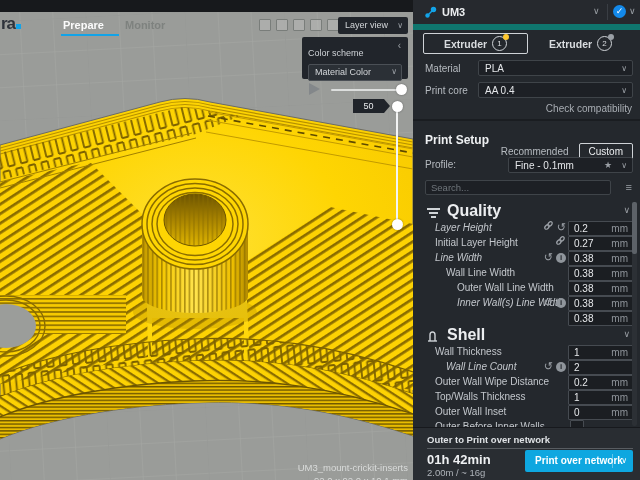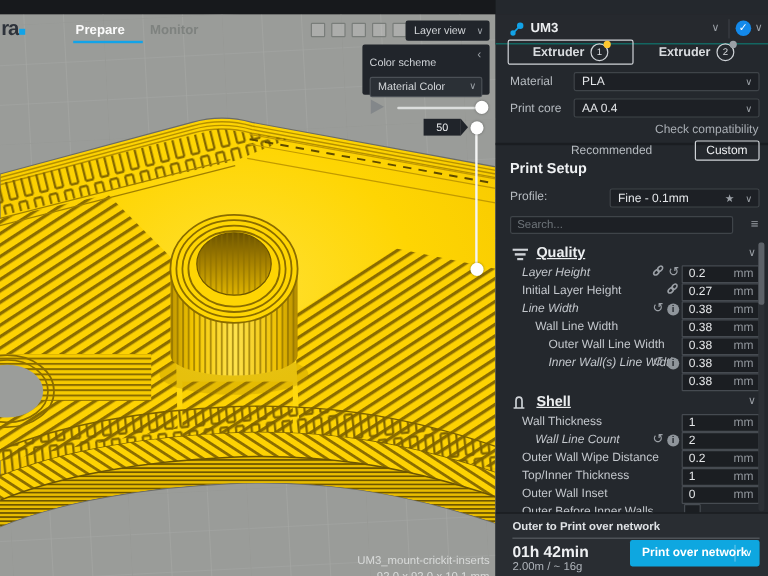--- a/index.html
+++ b/index.html
@@ -36,55 +36,55 @@
   #layer-tag:after{content:"";position:absolute;right:-6px;top:0;border-left:6px solid #20242a;
     border-top:7px solid transparent;border-bottom:7px solid transparent;}
   #vslider-track{position:absolute;left:396px;top:94px;width:2px;height:119px;background:#f3f4f4;}
   .vhandle{position:absolute;width:11px;height:11px;background:#fff;border-radius:50%;box-shadow:0 0 2px rgba(0,0,0,.4);}
   #vhandle-top{left:392px;top:89px;}
   #vhandle-bottom{left:392px;top:207px;}
   #model-name{position:absolute;right:5px;top:450px;font-size:9.5px;color:#d9dbda;text-align:right;width:200px;}
   #model-dims{position:absolute;right:5px;top:463px;font-size:9.5px;color:#d9dbda;text-align:right;width:200px;}
   
   #panel{position:absolute;left:413px;top:0;width:227px;height:480px;background:#24282d;color:#c8ccd0;font-size:10px;}
-  #p-header{position:absolute;top:12px;left:0;right:0;height:24px;background:#26292e;border-bottom:1px solid #0f766e;}
+  #p-header{position:absolute;top:0;left:0;right:0;height:24px;background:#26292e;border-bottom:6px solid #0f766e;}
   #net-icon{position:absolute;left:11px;top:6px;}
   #machine-name{position:absolute;left:29px;top:6px;font-size:11px;font-weight:bold;color:#eceef0;}
   .hchev{position:absolute;top:6px;color:#9ba0a6;font-size:9px;}
   #p-h-divider{position:absolute;left:194px;top:4px;width:1px;height:16px;background:#3a3e44;}
   #check-circle{position:absolute;left:200px;top:5px;width:13px;height:13px;border-radius:50%;background:#1389ea;
     color:#fff;font-size:9px;line-height:13px;text-align:center;font-weight:bold;}
   #extruder-tabs{position:absolute;left:10px;top:33px;right:7px;height:21px;display:flex;}
   .ext-tab{flex:1;display:flex;align-items:center;justify-content:center;gap:5px;font-size:10.5px;font-weight:bold;
     color:#d9dcdf;border:1px solid transparent;border-radius:2px;position:relative;}
   .ext-tab.selected{border-color:#cfd3d7;}
   .ext-circle{position:relative;width:13px;height:13px;border:1.5px solid #cfd3d7;border-radius:50%;
     font-size:8px;line-height:13px;text-align:center;font-weight:normal;}
   .ext-dot{position:absolute;right:-3px;top:-3px;width:6px;height:6px;border-radius:50%;}
   .p-label{position:absolute;left:12px;color:#b6bbc0;}
   .p-dd{position:absolute;left:65px;right:7px;height:16px;background:#1d2025;border:1px solid #3f4449;border-radius:2px;
     color:#e4e6e9;line-height:15px;padding-left:6px;box-sizing:border-box;}
   .p-dd .chev{position:absolute;right:5px;top:0;color:#9ba0a6;font-size:8px;line-height:15px;}
   #check-compat{position:absolute;right:8px;top:103px;color:#a9aeb4;}
   #group-divider{position:absolute;left:0;top:119px;right:0;height:2px;background:#1a1d21;}
   #ps-title{position:absolute;left:12px;top:133px;font-size:12px;font-weight:bold;color:#eef0f2;}
-  #ps-modes{position:absolute;right:7px;top:117px;display:flex;gap:25px;}
+  #ps-modes{position:absolute;right:7px;top:143px;display:flex;}
   .mode-btn{height:15px;line-height:15px;padding:0 9px;border:1px solid transparent;border-radius:2px;color:#b6bbc0;}
   .mode-btn.selected{border-color:#cfd3d7;color:#eceef0;}
   #profile-row{position:absolute;top:157px;left:0;right:0;height:16px;}
   #profile-dd{left:95px;}
   #profile-dd .star{position:absolute;right:20px;top:0;color:#9ba0a6;font-size:9px;line-height:15px;}
   #search-row{position:absolute;top:180px;left:0;right:0;height:15px;}
   #search-input{position:absolute;left:12px;top:0;width:186px;height:15px;background:#1d2025;border:1px solid #3f4449;
     border-radius:2px;color:#c8ccd0;font-size:9.5px;padding:0 5px;box-sizing:border-box;font-family:inherit;}
   #search-input::placeholder{color:#6f757b;}
   #search-menu{position:absolute;right:8px;top:1px;color:#9ba0a6;font-size:11px;}
   #settings-list{position:absolute;top:201px;left:0;right:0;bottom:52px;overflow:hidden;}
   .sec-header{position:relative;height:19px;line-height:19px;}
-  .sec-header .sec-title{position:absolute;left:34px;font-size:12px;font-weight:bold;color:#eceef0;text-decoration:underline;}
+  .sec-header .sec-title{position:absolute;left:34px;font-size:16px;font-weight:bold;color:#eceef0;}
   .sec-header .sec-chev{position:absolute;right:10px;color:#9ba0a6;font-size:9px;}
   .sec-icon{position:absolute;left:14px;top:4px;}
   .set-row{position:relative;height:15px;line-height:15px;}
   .set-label{position:absolute;color:#c3c7cc;white-space:nowrap;}
   .set-label.italic{font-style:italic;}
   .row-icons{position:absolute;right:74px;top:0;display:flex;gap:3px;align-items:center;height:15px;}
   .undo-ic{color:#9ba0a6;font-size:11px;line-height:13px;}
   .info-ic{width:10px;height:10px;border-radius:50%;background:#8f959b;color:#23272c;font-size:8px;font-weight:bold;
     text-align:center;line-height:10px;}
   .val-box{position:absolute;right:7px;top:1px;width:63px;height:13px;background:#1b1e22;border:1px solid #464b51;
@@ -435,21 +435,21 @@
           </span>
         </div>
         <div class="set-row">
           <span class="set-label" style="left: 22px;">Outer Wall Wipe Distance</span>
           <span class="val-box">
             <span class="v">0.2</span>
             <span class="u">mm</span>
           </span>
         </div>
         <div class="set-row">
-          <span class="set-label" style="left: 22px;">Top/Inner Thickness</span>
+          <span class="set-label" style="left: 22px;">Top/Walls Thickness</span>
           <span class="val-box">
             <span class="v">1</span>
             <span class="u">mm</span>
           </span>
         </div>
         <div class="set-row">
           <span class="set-label" style="left: 22px;">Outer Wall Inset</span>
           <span class="val-box">
             <span class="v">0</span>
             <span class="u">mm</span>

